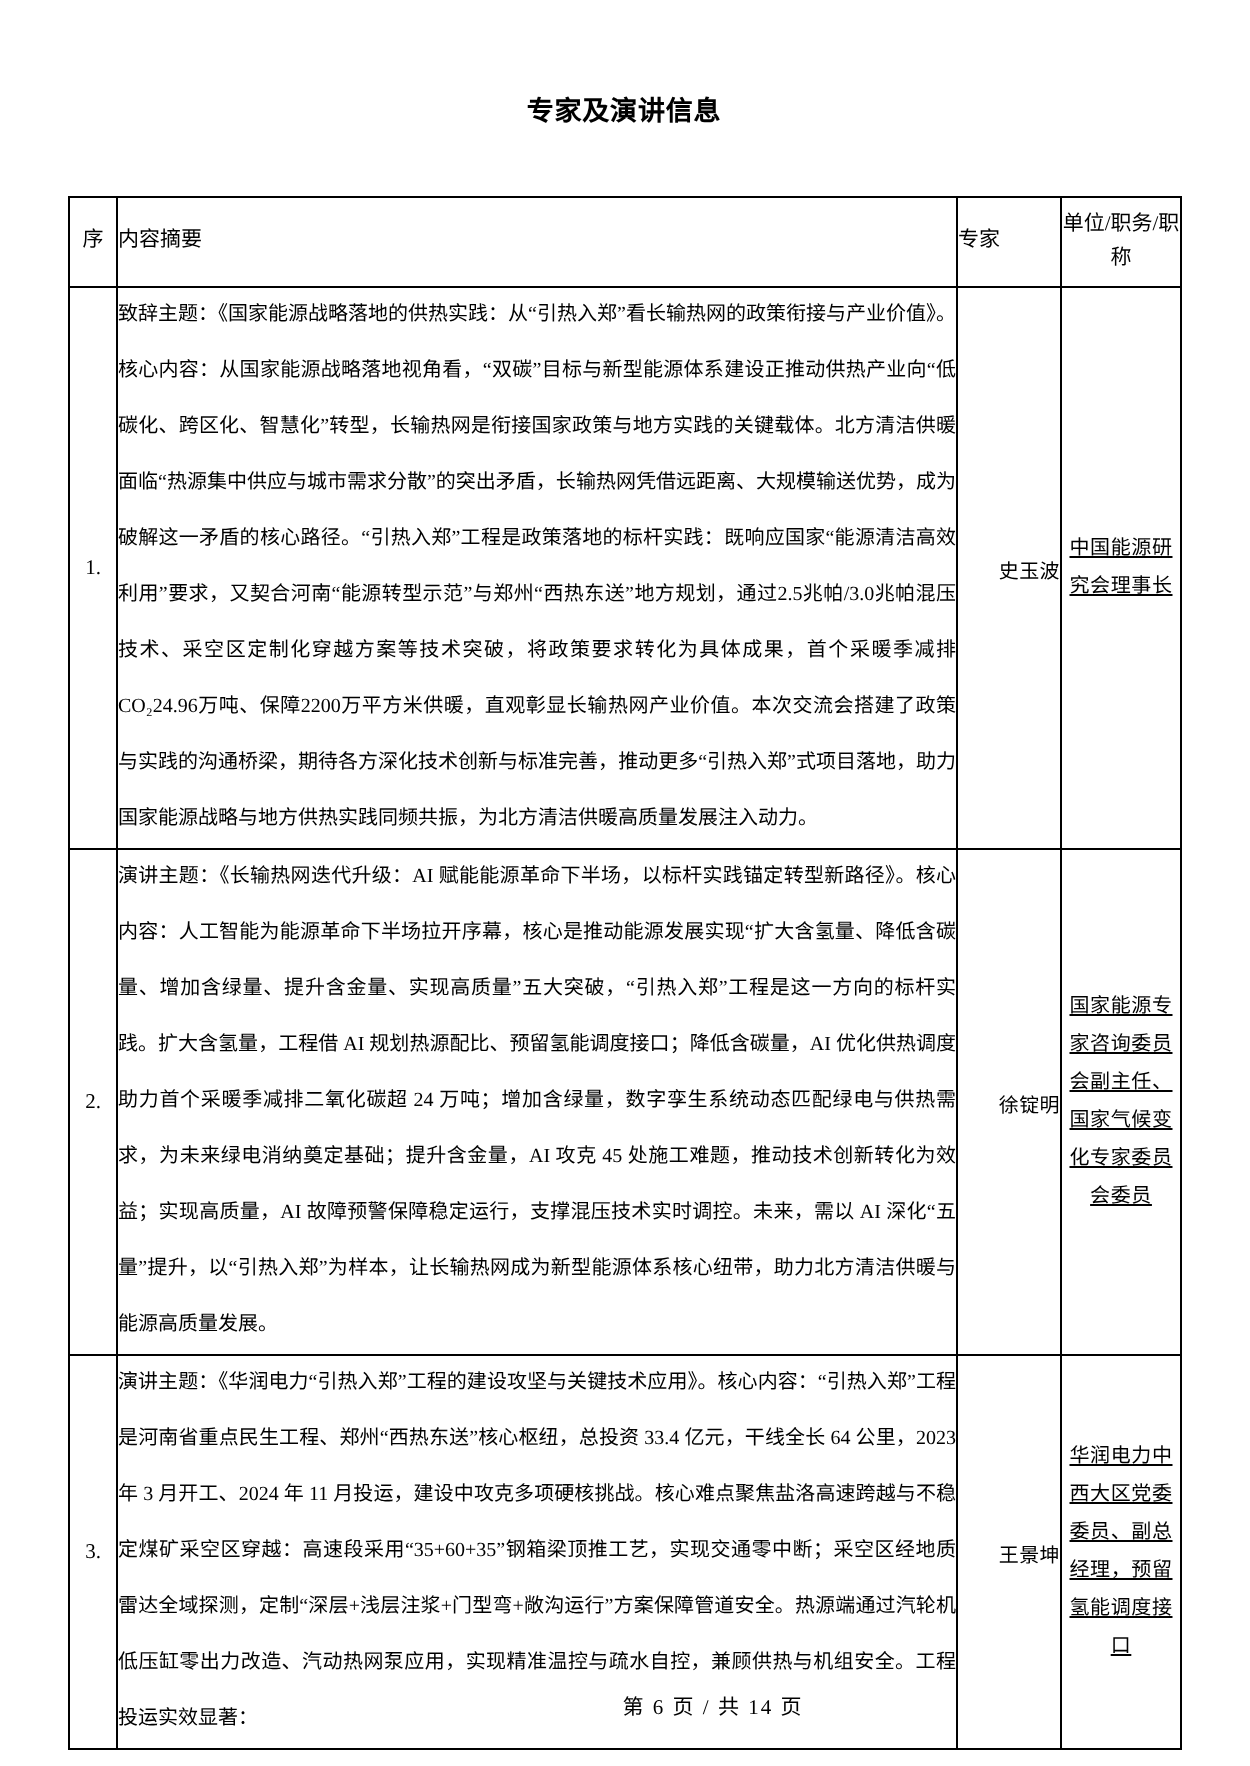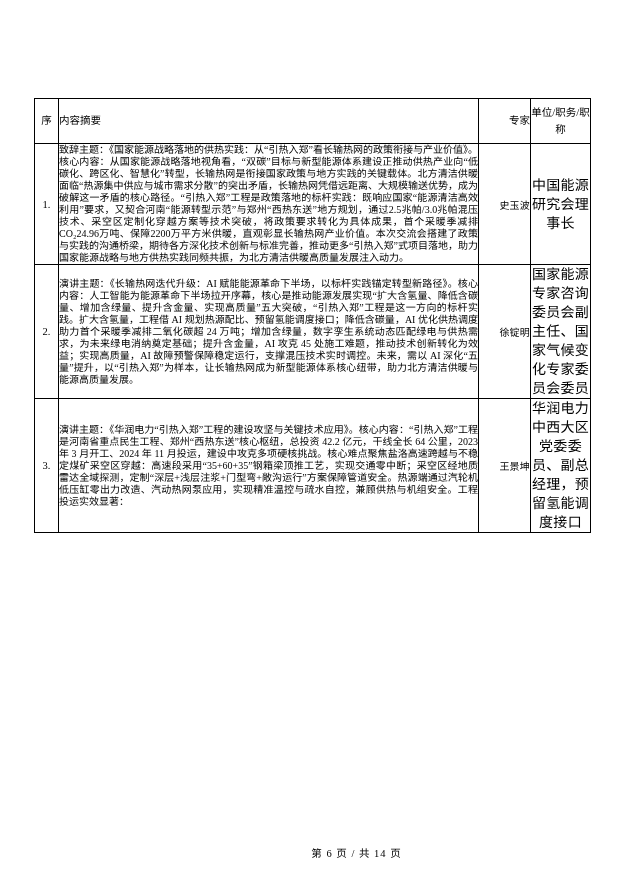--- a/index.html
+++ b/index.html
@@ -78,75 +78,77 @@
     text-align: left;
   }
   .th-seq {
     text-align: center;
     font-size: 10.5px;
   }
   .th-body {
     padding-left: 6px;
   }
   .th-expert {
-    text-align: right;
+    text-align: left;
   }
   .th-unit {
     text-align: center;
     padding: 0 4px;
     line-height: 17px;
   }
 
   
   .td-seq {
     text-align: center;
     font-size: 10.5px;
     vertical-align: middle;
   }
   .td-body {
     padding: 6px 7px 6px 7px;
     font-size: 10px;
-    line-height: 12px;
+    line-height: 28px;
     text-align: justify;
     text-justify: inter-ideograph;
     vertical-align: top;
     margin-top: 32px;
   }
   .td-expert {
     text-align: right;
     font-size: 10px;
     letter-spacing: 0.2px;
     vertical-align: middle;
   }
   .td-unit {
     text-align: center;
-    font-size: 14px;
+    font-size: 10px;
     line-height: 19px;
     padding: 0 3px;
     vertical-align: middle;
     letter-spacing: 0.3px;
+    text-decoration: underline;
   }
 
   .page-footer {
     position: absolute;
     left: 0;
     top: 845px;
     width: 625px;
     text-align: center;
     font-size: 10.5px;
     letter-spacing: 1px;
     margin-left: 44px;
   }
 </style>
 </head>
 <body>
 
 <div class="page">
 
   <div class="doc-title-block">
+    <div class="doc-title-line1">专家及演讲信息</div>
   </div>
 
   <table class="info-table">
     <colgroup>
       <col class="c-seq">
       <col class="c-body">
       <col class="c-expert">
       <col class="c-unit">
     </colgroup>
     <thead>
@@ -165,21 +167,21 @@
         <td class="td-unit">中国能源研究会理事长</td>
       </tr>
       <tr>
         <td class="td-seq">2.</td>
         <td class="td-body">演讲主题：《长输热网迭代升级：AI 赋能能源革命下半场，以标杆实践锚定转型新路径》。核心内容：人工智能为能源革命下半场拉开序幕，核心是推动能源发展实现“扩大含氢量、降低含碳量、增加含绿量、提升含金量、实现高质量”五大突破，“引热入郑”工程是这一方向的标杆实践。扩大含氢量，工程借 AI 规划热源配比、预留氢能调度接口；降低含碳量，AI 优化供热调度助力首个采暖季减排二氧化碳超 24 万吨；增加含绿量，数字孪生系统动态匹配绿电与供热需求，为未来绿电消纳奠定基础；提升含金量，AI 攻克 45 处施工难题，推动技术创新转化为效益；实现高质量，AI 故障预警保障稳定运行，支撑混压技术实时调控。未来，需以 AI 深化“五量”提升，以“引热入郑”为样本，让长输热网成为新型能源体系核心纽带，助力北方清洁供暖与能源高质量发展。</td>
         <td class="td-expert">徐锭明</td>
         <td class="td-unit">国家能源专家咨询委员会副主任、国家气候变化专家委员会委员</td>
       </tr>
       <tr>
         <td class="td-seq">3.</td>
-        <td class="td-body">演讲主题：《华润电力“引热入郑”工程的建设攻坚与关键技术应用》。核心内容：“引热入郑”工程是河南省重点民生工程、郑州“西热东送”核心枢纽，总投资 42.2 亿元，干线全长 64 公里，2023 年 3 月开工、2024 年 11 月投运，建设中攻克多项硬核挑战。核心难点聚焦盐洛高速跨越与不稳定煤矿采空区穿越：高速段采用“35+60+35”钢箱梁顶推工艺，实现交通零中断；采空区经地质雷达全域探测，定制“深层+浅层注浆+门型弯+敞沟运行”方案保障管道安全。热源端通过汽轮机低压缸零出力改造、汽动热网泵应用，实现精准温控与疏水自控，兼顾供热与机组安全。工程投运实效显著：</td>
+        <td class="td-body">演讲主题：《华润电力“引热入郑”工程的建设攻坚与关键技术应用》。核心内容：“引热入郑”工程是河南省重点民生工程、郑州“西热东送”核心枢纽，总投资 33.4 亿元，干线全长 64 公里，2023 年 3 月开工、2024 年 11 月投运，建设中攻克多项硬核挑战。核心难点聚焦盐洛高速跨越与不稳定煤矿采空区穿越：高速段采用“35+60+35”钢箱梁顶推工艺，实现交通零中断；采空区经地质雷达全域探测，定制“深层+浅层注浆+门型弯+敞沟运行”方案保障管道安全。热源端通过汽轮机低压缸零出力改造、汽动热网泵应用，实现精准温控与疏水自控，兼顾供热与机组安全。工程投运实效显著：</td>
         <td class="td-expert">王景坤</td>
         <td class="td-unit">华润电力中西大区党委委员、副总经理，预留氢能调度接口</td>
       </tr>
     </tbody>
   </table>
 
   <div class="page-footer">第 6 页 / 共 14 页</div>
 
 </div>
 

